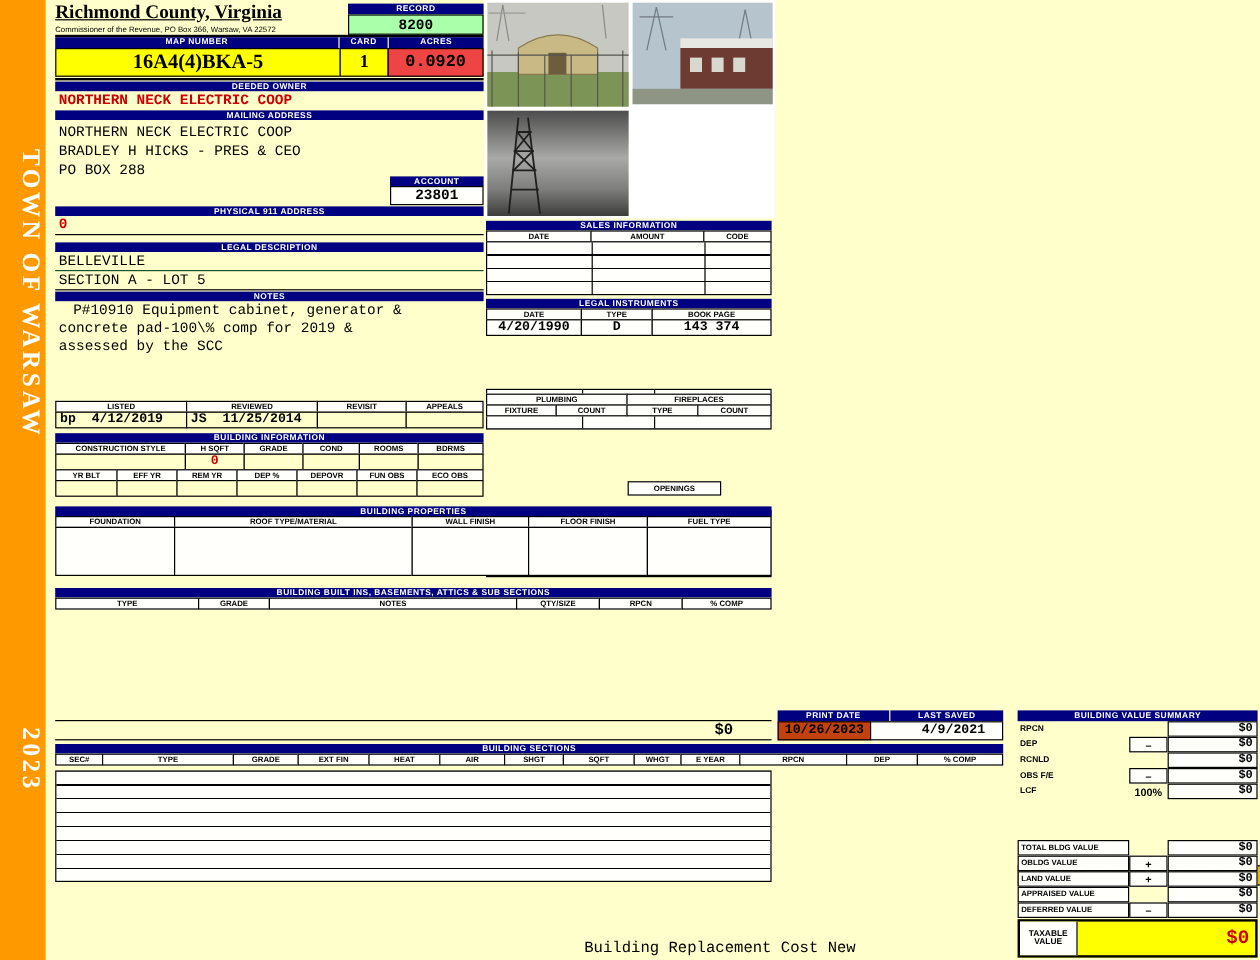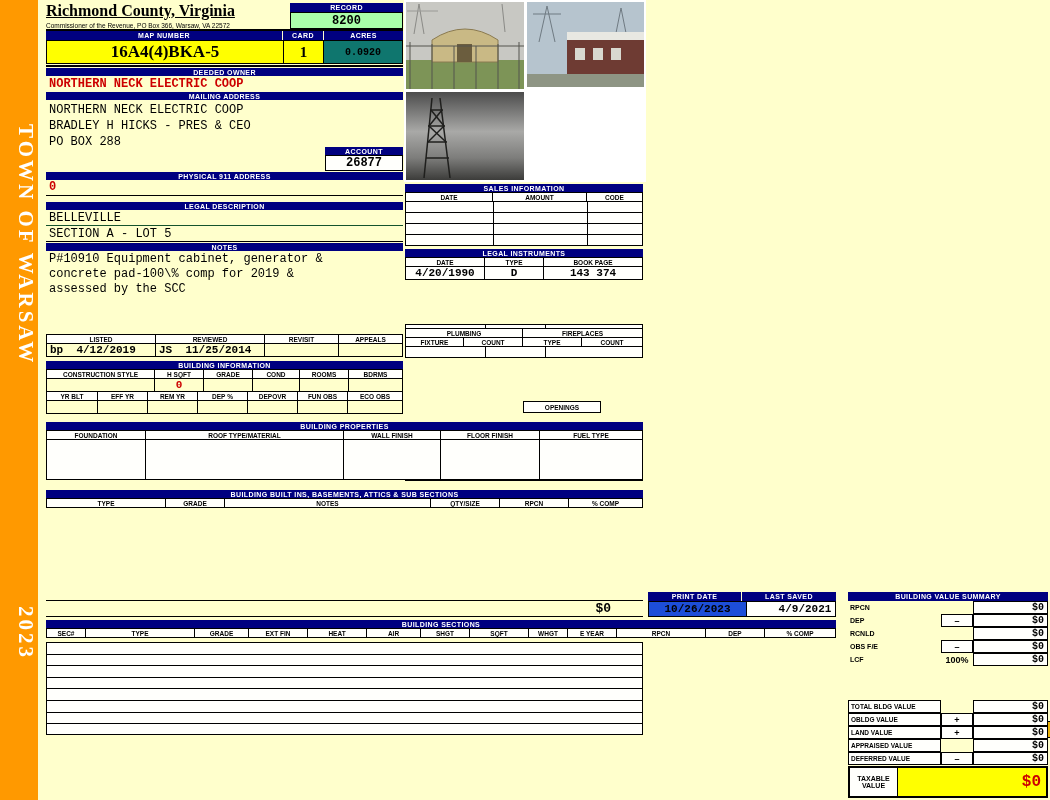--- a/index.html
+++ b/index.html
@@ -55,47 +55,47 @@
   <div class="abs box mono" style="left:290px;top:12px;width:113px;height:17px;background:#AAFFAA;font-weight:bold;font-size:12px;">8200</div>
 
   <div class="abs row" style="left:46px;top:31px;width:357px;height:9px;gap:1px;">
     <div class="navy" style="width:236px;">MAP NUMBER</div>
     <div class="navy" style="width:40px;">CARD</div>
     <div class="navy" style="flex:1;">ACRES</div>
   </div>
   <div class="abs row" style="left:46px;top:40px;width:357px;height:24px;">
     <div class="box" style="width:238px;background:#FFFF00;font:bold 17px 'Liberation Serif',serif;">16A4(4)BKA-5</div>
     <div class="box" style="width:41px;margin-left:-1px;background:#FFFF00;font:bold 15px 'Liberation Serif',serif;">1</div>
-    <div class="box mono" style="flex:1;margin-left:-1px;background:#0f766e;font-weight:bold;font-size:10px;">0.0920</div>
+    <div class="box mono" style="flex:1;margin-left:-1px;background:#ef4444;font-weight:bold;font-size:14px;">0.0920</div>
   </div>
   <div class="abs" style="left:46px;top:65px;width:357px;height:2px;background:#000;"></div>
 
   <div class="abs navy" style="left:46px;top:68px;width:357px;height:8px;">DEEDED OWNER</div>
   <div class="abs mono red" style="left:46px;top:77px;width:357px;height:14px;font-weight:bold;font-size:12px;padding-left:3px;">NORTHERN NECK ELECTRIC COOP</div>
 
   <div class="abs navy" style="left:46px;top:92px;width:357px;height:8px;">MAILING ADDRESS</div>
   <div class="abs" style="left:49px;top:102px;width:280px;">
     <div class="datatext">NORTHERN NECK ELECTRIC COOP</div>
     <div class="datatext">BRADLEY H HICKS - PRES &amp; CEO</div>
     <div class="datatext">PO BOX 288</div>
   </div>
 
   <div class="abs navy" style="left:325px;top:147px;width:78px;height:8px;">ACCOUNT</div>
-  <div class="abs box mono" style="left:325px;top:155px;width:78px;height:16px;background:#FFFFFC;font-weight:bold;font-size:12px;">26877</div>
+  <div class="abs box mono" style="left:325px;top:155px;width:78px;height:16px;background:#FFFFFC;font-weight:bold;font-size:12px;">23801</div>
 
   <div class="abs navy" style="left:46px;top:172px;width:357px;height:8px;">PHYSICAL 911 ADDRESS</div>
   <div class="abs mono red" style="left:46px;top:180px;width:357px;height:16px;font-weight:bold;font-size:12px;padding-left:3px;border-bottom:1px solid #000;">0</div>
 
   <div class="abs navy" style="left:46px;top:202px;width:357px;height:8px;">LEGAL DESCRIPTION</div>
   <div class="abs datatext" style="left:46px;top:210px;width:357px;height:16px;padding-left:3px;border-bottom:1px solid #14532d;">BELLEVILLE</div>
   <div class="abs datatext" style="left:46px;top:226px;width:357px;height:16px;padding-left:3px;border-bottom:1px solid #000;">SECTION A - LOT 5</div>
 
   <div class="abs navy" style="left:46px;top:243px;width:357px;height:8px;">NOTES</div>
   <div class="abs" style="left:46px;top:252px;width:357px;height:80px;padding-left:3px;">
-    <div class="datatext" style="line-height:15px;">P#10910 Equipment cabinet, generator &amp;</div>
+    <div class="datatext" style="line-height:15px;margin-left:12px;">P#10910 Equipment cabinet, generator &amp;</div>
     <div class="datatext" style="line-height:15px;">concrete pad-100\% comp for 2019 &amp;</div>
     <div class="datatext" style="line-height:15px;">assessed by the SCC</div>
   </div>
 
   <div class="abs row" style="left:46px;top:334px;width:357px;height:10px;">
     <div class="hdrc" style="width:110px;">LISTED</div>
     <div class="hdrc" style="width:110px;">REVIEWED</div>
     <div class="hdrc" style="width:75px;">REVISIT</div>
     <div class="hdrc" style="flex:1;">APPEALS</div>
   </div>
@@ -271,21 +271,21 @@
 
   <div class="abs" style="left:46px;top:600px;width:597px;height:17px;border-top:1px solid #000;border-bottom:1px solid #000;display:flex;align-items:center;">
     <div class="mono" style="font-weight:bold;font-size:13px;margin-left:auto;margin-right:32px;">$0</div>
   </div>
 
   <div class="abs row" style="left:648px;top:592px;width:188px;height:9px;gap:1px;">
     <div class="navy" style="width:93px;">PRINT DATE</div>
     <div class="navy" style="flex:1;">LAST SAVED</div>
   </div>
   <div class="abs row" style="left:648px;top:601px;width:188px;height:16px;">
-    <div class="valc" style="width:99px;background:#1d4ed8;">10/26/2023</div>
+    <div class="valc" style="width:78px;background:#c2410c;">10/26/2023</div>
     <div class="valc" style="flex:1;background:#FFFFFC;padding-left:28px;">4/9/2021</div>
   </div>
 
   <div class="abs navy" style="left:848px;top:592px;width:200px;height:9px;">BUILDING VALUE SUMMARY</div>
   <div class="abs" style="left:848px;top:601px;width:200px;">
     <div class="row" style="height:13px;">
       <div class="vslabel">RPCN</div>
       <div class="vsop"></div>
       <div class="vsval">$0</div>
     </div>
@@ -354,14 +354,15 @@
       <div class="pslabel">DEFERRED VALUE</div>
       <div class="vsop vsopbox">–</div>
       <div class="vsval">$0</div>
     </div>
   </div>
   <div class="abs row" style="left:848px;top:766px;width:200px;height:32px;border:2px solid #000;background:#FFFF00;">
     <div style="width:48px;background:#FFFFFC;border-right:1px solid #000;font:bold 7px 'Liberation Sans',sans-serif;display:flex;align-items:center;justify-content:center;text-align:center;">TAXABLE VALUE</div>
     <div class="mono" style="flex:1;display:flex;align-items:center;justify-content:flex-end;padding-right:5px;color:#CC0000;font-weight:bold;font-size:16px;">$0</div>
   </div>
 
+  <div class="abs mono" style="left:420px;top:782px;width:360px;text-align:center;font-size:13px;">Building Replacement Cost New</div>
 
 </div>
 
 </body></html>

